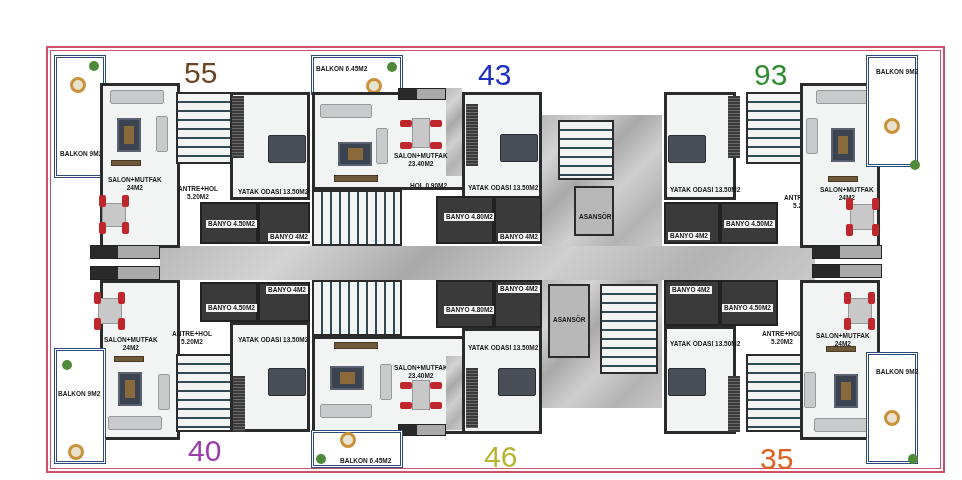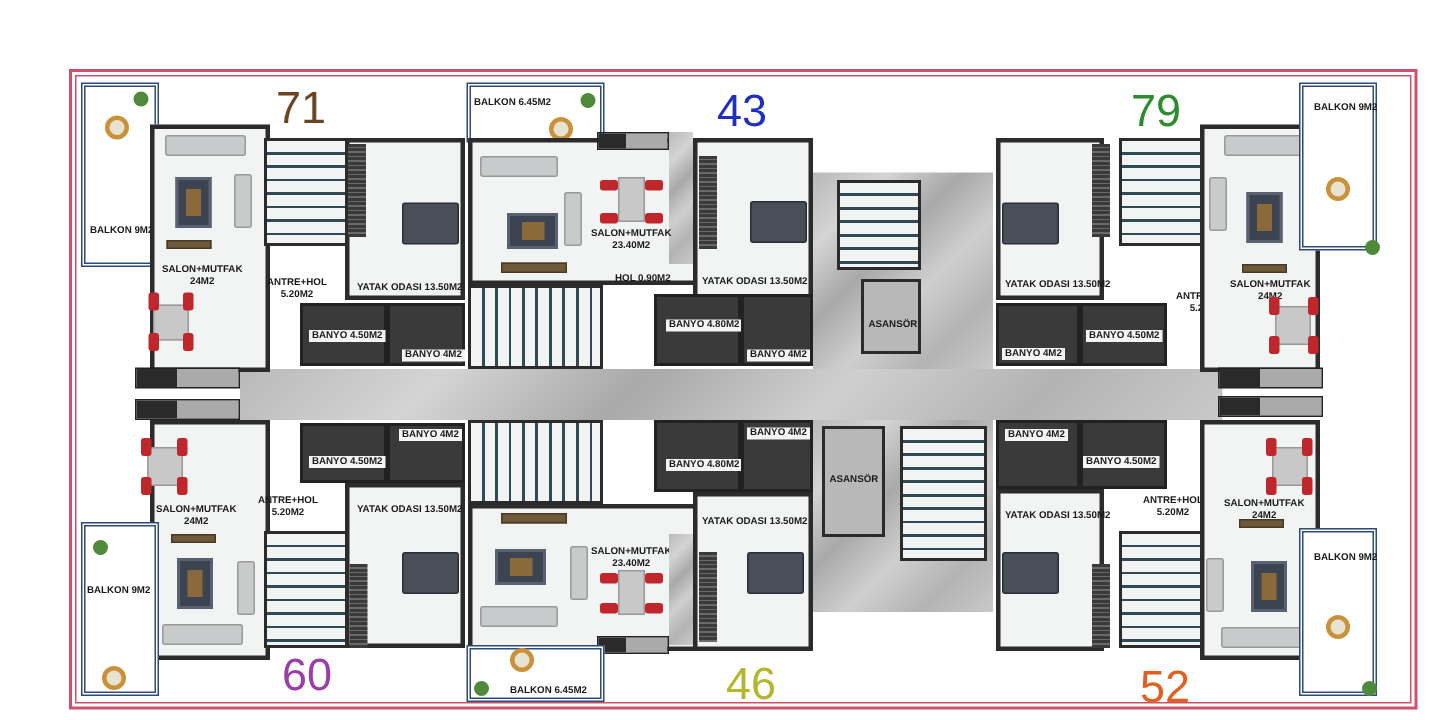--- a/index.html
+++ b/index.html
@@ -62,21 +62,21 @@
   <div class="abs floor" style="left:230px;top:92px;width:80px;height:108px;"></div>
   <div class="abs wardrobe" style="left:232px;top:96px;width:12px;height:62px;"></div>
   <div class="abs bed" style="left:268px;top:135px;width:38px;height:28px;"></div>
   <span class="lbl" style="left:238px;top:188px;">YATAK ODASI 13.50M2</span>
 
   <div class="abs wet" style="left:200px;top:202px;width:58px;height:42px;"></div>
   <span class="lbl bg" style="left:206px;top:220px;">BANYO 4.50M2</span>
   <div class="abs wet" style="left:258px;top:202px;width:52px;height:42px;"></div>
   <span class="lbl bg" style="left:268px;top:233px;">BANYO 4M2</span>
 
-  <span class="unitnum" style="left:184px;top:58px;color:#6b4423;">71</span>
+  <span class="unitnum" style="left:184px;top:58px;color:#6b4423;">55</span>
 </div>
 
 <div>
   <div class="abs balcony" style="left:311px;top:55px;width:92px;height:40px;"></div>
   <span class="lbl" style="left:316px;top:65px;">BALKON 6.45M2</span>
   <div class="abs plant" style="left:387px;top:62px;"></div>
   <div class="abs table" style="left:366px;top:78px;"></div>
 
   <div class="abs floor" style="left:312px;top:92px;width:153px;height:98px;"></div>
   <div class="abs sofa" style="left:320px;top:104px;width:52px;height:14px;"></div>
@@ -145,21 +145,21 @@
   <div class="abs chair" style="left:872px;top:198px;width:7px;height:12px;"></div>
   <div class="abs chair" style="left:846px;top:224px;width:7px;height:12px;"></div>
   <div class="abs chair" style="left:872px;top:224px;width:7px;height:12px;"></div>
   <div class="abs counter" style="left:812px;top:245px;width:70px;height:14px;"></div>
 
   <div class="abs balcony" style="left:866px;top:55px;width:52px;height:112px;"></div>
   <span class="lbl" style="left:876px;top:68px;">BALKON 9M2</span>
   <div class="abs table" style="left:884px;top:118px;"></div>
   <div class="abs plant" style="left:910px;top:160px;"></div>
 
-  <span class="unitnum" style="left:754px;top:60px;color:#2e8b2e;">79</span>
+  <span class="unitnum" style="left:754px;top:60px;color:#2e8b2e;">93</span>
 </div>
 
 <div>
   <div class="abs counter" style="left:90px;top:266px;width:70px;height:14px;"></div>
   <div class="abs floor" style="left:100px;top:280px;width:80px;height:160px;"></div>
   <div class="abs dining" style="left:98px;top:298px;width:24px;height:26px;"></div>
   <div class="abs chair" style="left:94px;top:292px;width:7px;height:12px;"></div>
   <div class="abs chair" style="left:118px;top:292px;width:7px;height:12px;"></div>
   <div class="abs chair" style="left:94px;top:318px;width:7px;height:12px;"></div>
   <div class="abs chair" style="left:118px;top:318px;width:7px;height:12px;"></div>
@@ -180,21 +180,21 @@
   <span class="lbl bg" style="left:266px;top:286px;">BANYO 4M2</span>
   <span class="lbl" style="left:172px;top:330px;"><span>ANTRE+HOL</span><br><span>5.20M2</span></span>
 
   <div class="abs stairs" style="left:176px;top:354px;width:56px;height:78px;"></div>
 
   <div class="abs floor" style="left:230px;top:322px;width:80px;height:110px;"></div>
   <span class="lbl" style="left:238px;top:336px;">YATAK ODASI 13.50M2</span>
   <div class="abs wardrobe" style="left:233px;top:376px;width:12px;height:56px;"></div>
   <div class="abs bed" style="left:268px;top:368px;width:38px;height:28px;"></div>
 
-  <span class="unitnum" style="left:188px;top:436px;color:#9b3fa8;">60</span>
+  <span class="unitnum" style="left:188px;top:436px;color:#9b3fa8;">40</span>
 </div>
 
 <div>
   <div class="abs stairsv" style="left:312px;top:280px;width:90px;height:56px;"></div>
   <div class="abs wet" style="left:436px;top:280px;width:58px;height:48px;"></div>
   <span class="lbl bg" style="left:444px;top:306px;">BANYO 4.80M2</span>
   <div class="abs wet" style="left:494px;top:280px;width:48px;height:48px;"></div>
   <span class="lbl bg" style="left:498px;top:285px;">BANYO 4M2</span>
   <span class="lbl" style="left:410px;top:336px;">HOL 0.90M2</span>
 
@@ -250,14 +250,14 @@
   <div class="abs tv" style="left:826px;top:346px;width:30px;height:6px;"></div>
   <div class="abs rug" style="left:834px;top:374px;width:24px;height:34px;"></div>
   <div class="abs sofa" style="left:804px;top:372px;width:12px;height:36px;"></div>
   <div class="abs sofa" style="left:814px;top:418px;width:54px;height:14px;"></div>
 
   <div class="abs balcony" style="left:866px;top:352px;width:52px;height:112px;"></div>
   <span class="lbl" style="left:876px;top:368px;">BALKON 9M2</span>
   <div class="abs table" style="left:884px;top:410px;"></div>
   <div class="abs plant" style="left:908px;top:454px;"></div>
 
-  <span class="unitnum" style="left:760px;top:444px;color:#e0601e;">52</span>
+  <span class="unitnum" style="left:760px;top:444px;color:#e0601e;">35</span>
 </div>
 
 </body></html>

